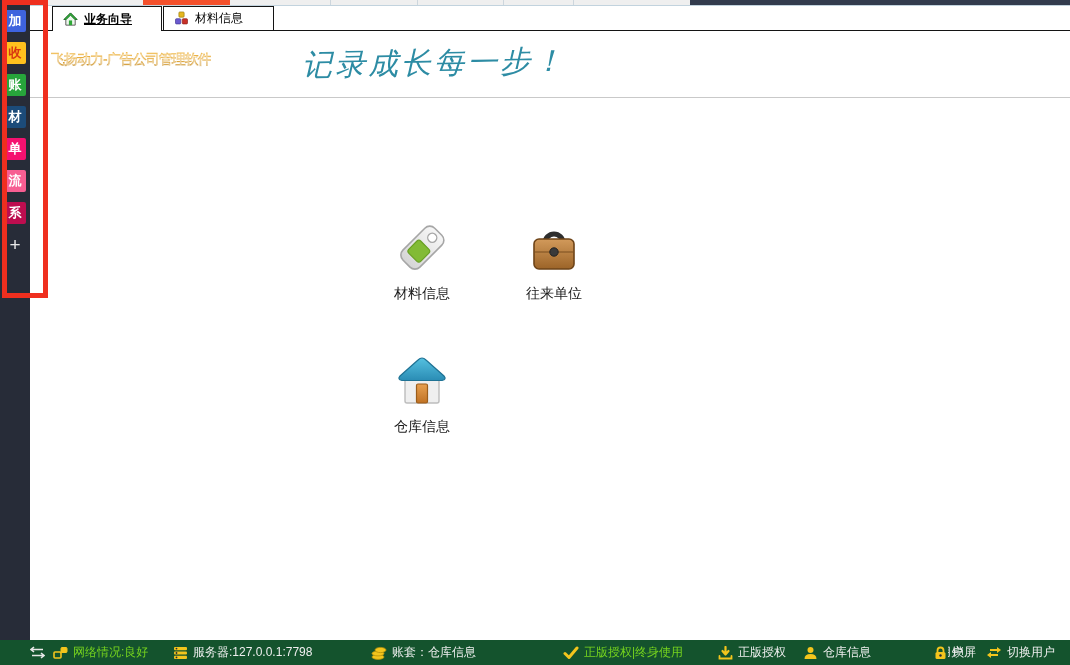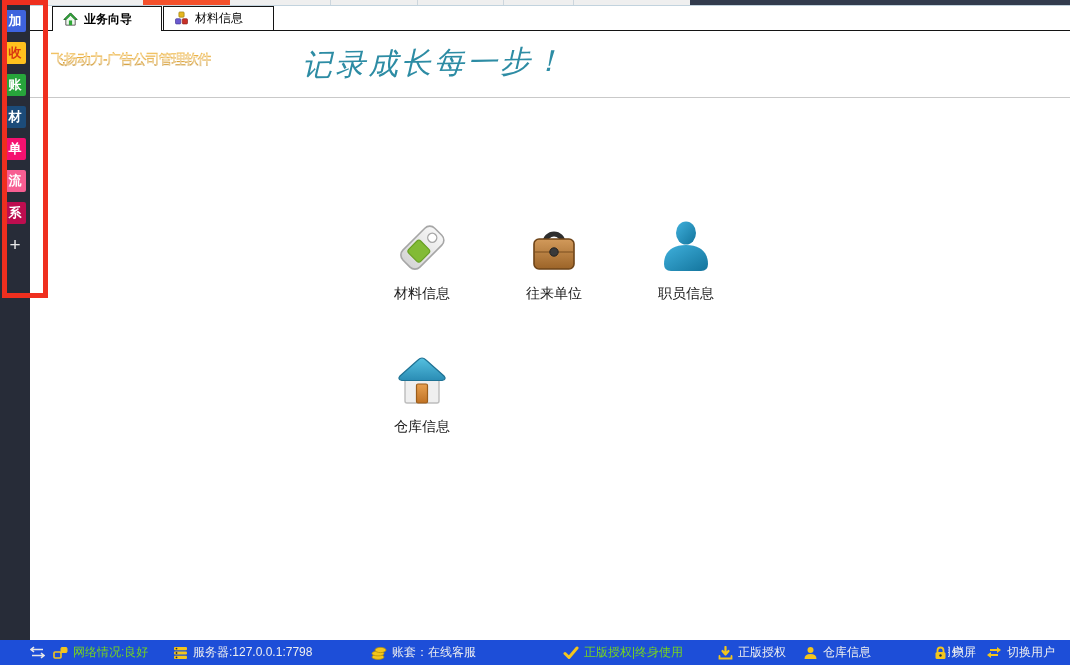--- a/index.html
+++ b/index.html
@@ -27,42 +27,42 @@
   .sb-crimson{ background:#bd0d4f; }
   .sb-plus   { background:transparent; color:#e8e8e8; font-size:19px; font-weight:normal; line-height:20px; }
   
   .annotation { position:absolute; left:2px; top:0; width:46px; height:298px;
                 border:5px solid #ef2f1f; z-index:60; pointer-events:none; }
   
   .tabbar { position:absolute; left:30px; top:6px; width:1040px; height:25px; background:#fff; }
   .tabbar::after { content:""; position:absolute; left:0; right:0; bottom:0; height:1px; background:#141414; z-index:1; }
   .tab { position:absolute; top:0; display:flex; align-items:center; gap:6px; padding-left:10px;
          background:#fff; border:1px solid #141414; border-bottom:none; font-size:12px; cursor:pointer; }
-  .tab-active { left:22px; width:110px; height:25px; z-index:2; font-weight:bold; }
+  .tab-active { left:22px; width:110px; height:25px; z-index:2; font-weight:bold;text-decoration:underline; }
   .tab-inactive { left:133px; width:111px; height:24px; z-index:0; }
   .tab svg { flex:0 0 auto; }
   
   .header { position:absolute; left:30px; top:31px; width:1040px; height:67px; background:#fff; border-bottom:1px solid #c9c9c9; }
   .logo { position:absolute; left:21px; top:20px; font-size:14px; font-weight:bold; letter-spacing:-1px;
           color:#d89a1e;
           background:linear-gradient(180deg,#f3bd4e 0%,#e3a32a 45%,#b97e14 100%);
           -webkit-background-clip:text; background-clip:text; -webkit-text-fill-color:transparent;
           text-shadow:0 1px 1px rgba(255,255,255,.6); }
   .slogan { position:absolute; left:272px; top:12px; font-family:"DejaVu Serif","Liberation Serif",serif;
             font-style:italic; font-size:30px; letter-spacing:3px; color:#2d8ca4; transform:rotate(-1deg); }
   
   .content { position:absolute; left:30px; top:98px; width:1040px; height:542px; background:#fff; }
   .shortcut { position:absolute; width:110px; display:flex; flex-direction:column; align-items:center; gap:9px; cursor:pointer; }
   .shortcut .lbl { font-size:14px; color:#1a1a1a; }
   .pos-0 { left:337px; top:122px; }
   .pos-1 { left:469px; top:122px;text-align:right; }
   .pos-2 { left:601px; top:122px; }
   .pos-3 { left:337px; top:255px;align-items:center; }
   
-  .statusbar { position:absolute; left:0; top:640px; width:1070px; height:25px; background:#1d4ed8; z-index:4;
+  .statusbar { position:absolute; left:0; top:640px; width:1070px; height:25px; background:#14532d; z-index:4;
                font-size:12px; color:#efefef; }
   .st-item { position:absolute; top:0; height:25px; display:flex; align-items:center; gap:5px; white-space:nowrap; }
   .st-green { color:#76d41e; }
   .clip-box { display:inline-block; width:25px; overflow:hidden; }
   .clip-box > span { display:inline-block; margin-left:-9px; }
 </style>
 </head>
 <body>
 
 <div class="top-strip">
@@ -137,33 +137,20 @@
         </linearGradient>
       </defs>
       <path d="M19 23 a9 9 0 0 1 18 0" fill="none" stroke="#2e2e2e" stroke-width="5" stroke-linecap="round"></path>
       <rect x="8" y="19" width="40" height="30" rx="5" fill="url(#bcG)" stroke="#6e4418" stroke-width="1.6"></rect>
       <line x1="8.8" y1="32" x2="47.2" y2="32" stroke="#7a4f1e" stroke-width="1.2"></line>
       <circle cx="28" cy="32" r="4.2" fill="#3a3a3a" stroke="#222" stroke-width="1"></circle>
     </svg>
     <span class="lbl">往来单位</span>
   </div>
 
-  <div class="shortcut pos-2">
-    <svg width="54" height="56" viewBox="0 0 54 56">
-      <defs>
-        <linearGradient id="pG" x1="0" y1="0" x2="1" y2="1">
-          <stop offset="0" stop-color="#3fb0dc"></stop>
-            <stop offset="1" stop-color="#13749c"></stop>
-        </linearGradient>
-      </defs>
-      <ellipse cx="27" cy="13" rx="10" ry="11.5" fill="url(#pG)"></ellipse>
-      <path d="M27 25 C 12 25 5 33 5 44 Q5 51 12 51 L42 51 Q49 51 49 44 C49 33 42 25 27 25 Z" fill="url(#pG)"></path>
-    </svg>
-    <span class="lbl">职员信息</span>
-  </div>
 
   <div class="shortcut pos-3">
     <svg width="56" height="56" viewBox="0 0 56 56">
       <defs>
         <linearGradient id="rG" x1="0" y1="0" x2="0" y2="1">
           <stop offset="0" stop-color="#55c0e0"></stop>
             <stop offset="1" stop-color="#2a8cb4"></stop>
         </linearGradient>
         <linearGradient id="dG" x1="0" y1="0" x2="0" y2="1">
           <stop offset="0" stop-color="#e8a050"></stop>
@@ -208,21 +195,21 @@
     </svg>
     <span>服务器:127.0.0.1:7798</span>
   </div>
 
   <div class="st-item" style="left:371px">
     <svg width="16" height="14" viewBox="0 0 16 14">
       <ellipse cx="7" cy="11" rx="6" ry="2.4" fill="#f3c51d" stroke="#b8920a" stroke-width=".8"></ellipse>
       <ellipse cx="7" cy="7.5" rx="6" ry="2.4" fill="#f3c51d" stroke="#b8920a" stroke-width=".8"></ellipse>
       <ellipse cx="9.5" cy="4" rx="5.5" ry="2.6" fill="#f3c51d" stroke="#b8920a" stroke-width=".8"></ellipse>
     </svg>
-    <span>账套：在线客服</span>
+    <span>账套：仓库信息</span>
   </div>
 
   <div class="st-item" style="left:563px">
     <svg width="16" height="14" viewBox="0 0 16 14">
       <path d="M2 7.5 L6 11.5 L14 2" fill="none" stroke="#f3c51d" stroke-width="3" stroke-linecap="round" stroke-linejoin="round"></path>
     </svg>
     <span class="st-green">正版授权|终身使用</span>
   </div>
 
   <div class="st-item" style="left:718px">

